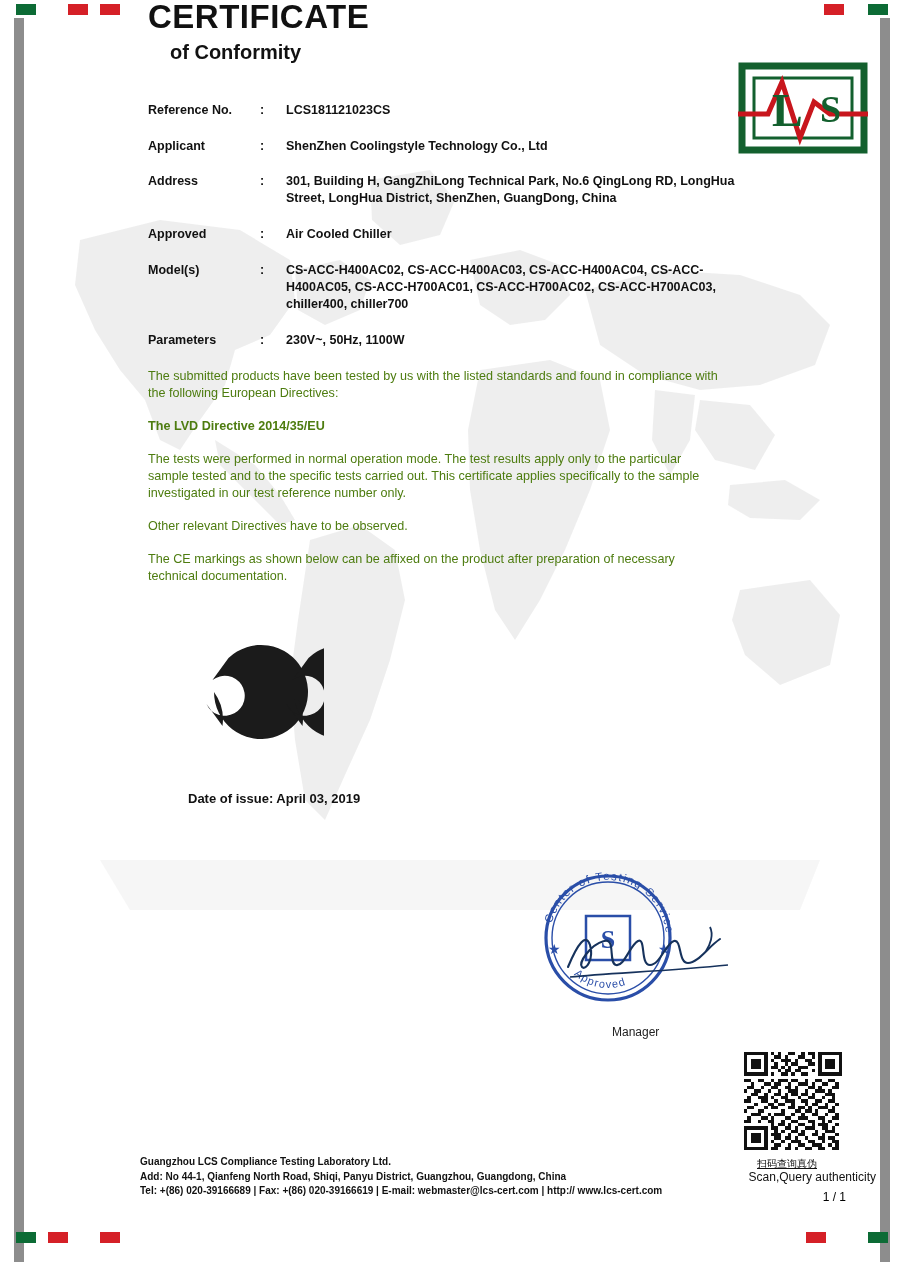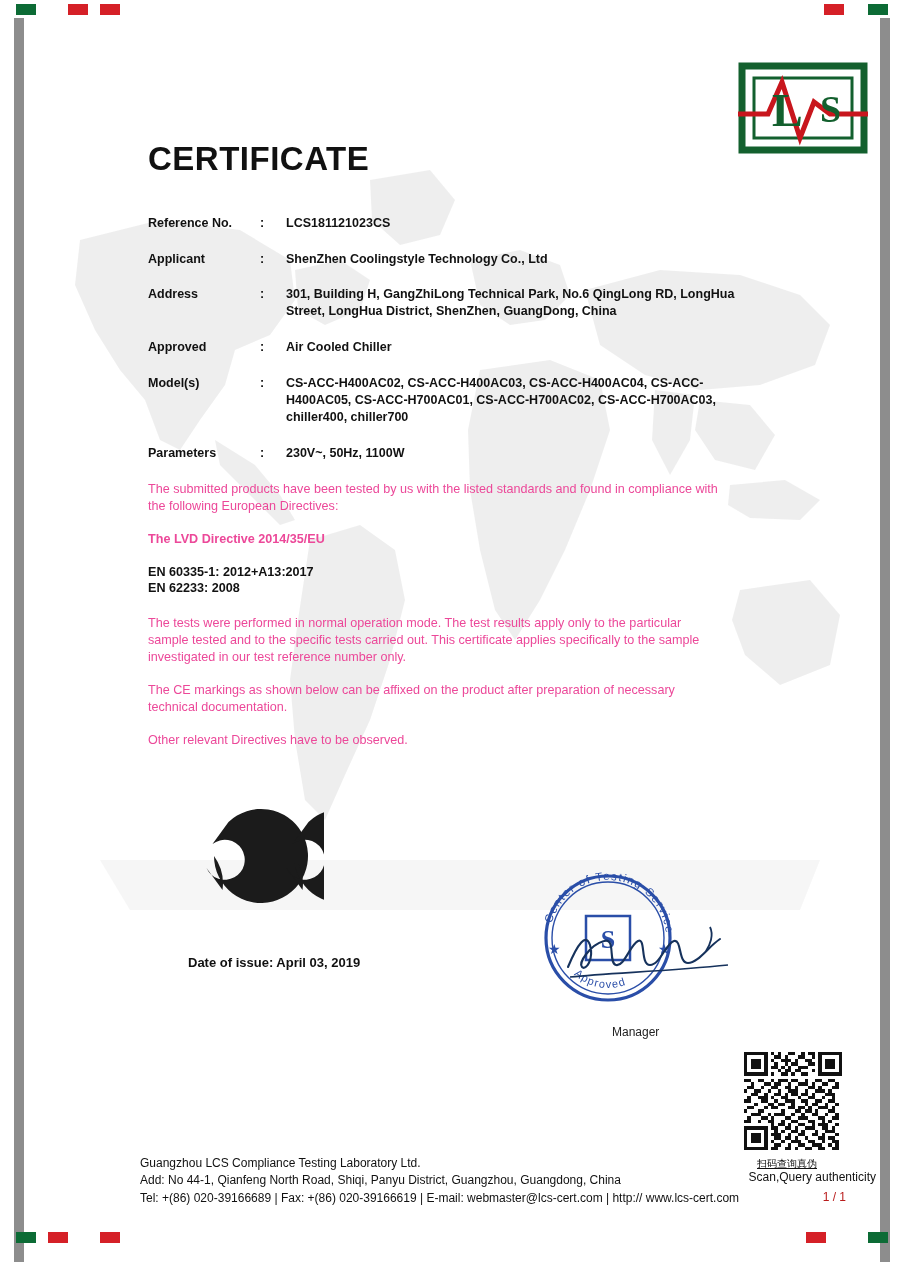--- a/index.html
+++ b/index.html
@@ -61,21 +61,20 @@
     top: 0;
     width: 620px;
   }
 
   .title {
     font-size: 33px;
     font-weight: bold;
     letter-spacing: 0.5px;
     color: #111;
     margin: 0;
-    padding-top: 142px;
     line-height: 1.05;
   }
   .subtitle {
     font-size: 20px;
     font-weight: bold;
     color: #111;
     margin: 6px 0 0 22px;
   }
 
   table.fields {
@@ -90,21 +89,21 @@
     font-weight: bold;
     color: #111;
     line-height: 1.35;
   }
   td.label { width: 112px; }
   td.colon { width: 26px; }
   td.value { font-size: 12.5px; }
 
   .para {
     font-size: 12.6px;
-    color: #ec4899;
+    color: #4d7c0f;
     line-height: 1.35;
     margin: 0 0 16px 0;
     width: 570px;
   }
   .para.bold { font-weight: bold; }
 
   .std-block {
     margin: 0 0 18px 0;
   }
   .std-line {
@@ -174,31 +173,32 @@
     right: 28px;
     top: 1170px;
     font-size: 12px;
     color: #111;
   }
   .page-no {
     position: absolute;
     right: 58px;
     top: 1190px;
     font-size: 12px;
-    color: #b91c1c;
+    color: #000000;
   }
 
   
   .footer {
     position: absolute;
     left: 140px;
     top: 1155px;
-    font-size: 12px;
+    font-size: 10px;
     color: #111;
     line-height: 1.45;
+    font-weight: bold;
   }
   .footer div { white-space: nowrap; }
 </style>
 </head>
 <body>
 
 <div class="page">
 
   <svg class="watermark" viewBox="0 0 830 1000">
     <g fill="#c9c9c9">
@@ -248,20 +248,21 @@
     <rect x="4" y="4" width="122" height="84" fill="none" stroke="#13602e" stroke-width="7"></rect>
     <rect x="16" y="16" width="98" height="60" fill="none" stroke="#13602e" stroke-width="3"></rect>
     <path d="M0 52 L30 52 L44 20 L62 76 L76 40 L92 52 L130 52" fill="none" stroke="#c8161d" stroke-width="5"></path>
     <text x="34" y="64" font-family="'Liberation Serif', serif" font-size="46" font-weight="bold" fill="#13602e">L</text>
     <text x="82" y="60" font-family="'Liberation Serif', serif" font-size="38" font-weight="bold" fill="#13602e">S</text>
   </svg>
 
   <div class="content">
 
     <h1 class="title">CERTIFICATE</h1>
+    <div class="subtitle">of Conformity</div>
 
     <table class="fields">
       <tbody>
           <tr>
         <td class="label">Reference No.</td>
         <td class="colon">:</td>
         <td class="value">LCS181121023CS</td>
       </tr>
       <tr>
         <td class="label">Applicant</td>
@@ -288,28 +289,24 @@
         <td class="colon">:</td>
         <td class="value">230V~, 50Hz, 1100W</td>
       </tr>
     </tbody>
       </table>
 
     <p class="para">The submitted products have been tested by us with the listed standards and found in compliance with the following European Directives:</p>
 
     <p class="para bold">The LVD Directive 2014/35/EU</p>
 
-    <div class="std-block">
-      <div class="std-line">EN 60335-1: 2012+A13:2017</div>
-      <div class="std-line">EN 62233: 2008</div>
-    </div>
 
     <p class="para">The tests were performed in normal operation mode. The test results apply only to the particular sample tested and to the specific tests carried out. This certificate applies specifically to the sample investigated in our test reference number only.</p>
+    <p class="para">Other relevant Directives have to be observed.</p>
     <p class="para">The CE markings as shown below can be affixed on the product after preparation of necessary technical documentation.</p>
-    <p class="para">Other relevant Directives have to be observed.</p>
 
     <svg class="ce-mark" viewBox="0 0 170 110">
       <path d="M60 55 a47 47 0 1 0 14.5 -34 l -16 22 a20 20 0 1 1 -6 24 l 16 22 A47 47 0 0 0 60 55 Z" fill="#1b1b1b"></path>
       <path d="M160 55 a47 47 0 1 0 14.5 -34 l -16 22 a20 20 0 1 1 -6 24 l 16 22 A47 47 0 0 0 160 55 Z" fill="#1b1b1b" transform="translate(-20,0)"></path>
       <rect x="118" y="47" width="34" height="15" fill="#1b1b1b"></rect>
     </svg>
 
     <div class="issue">Date of issue: April 03, 2019</div>
   </div>
 

